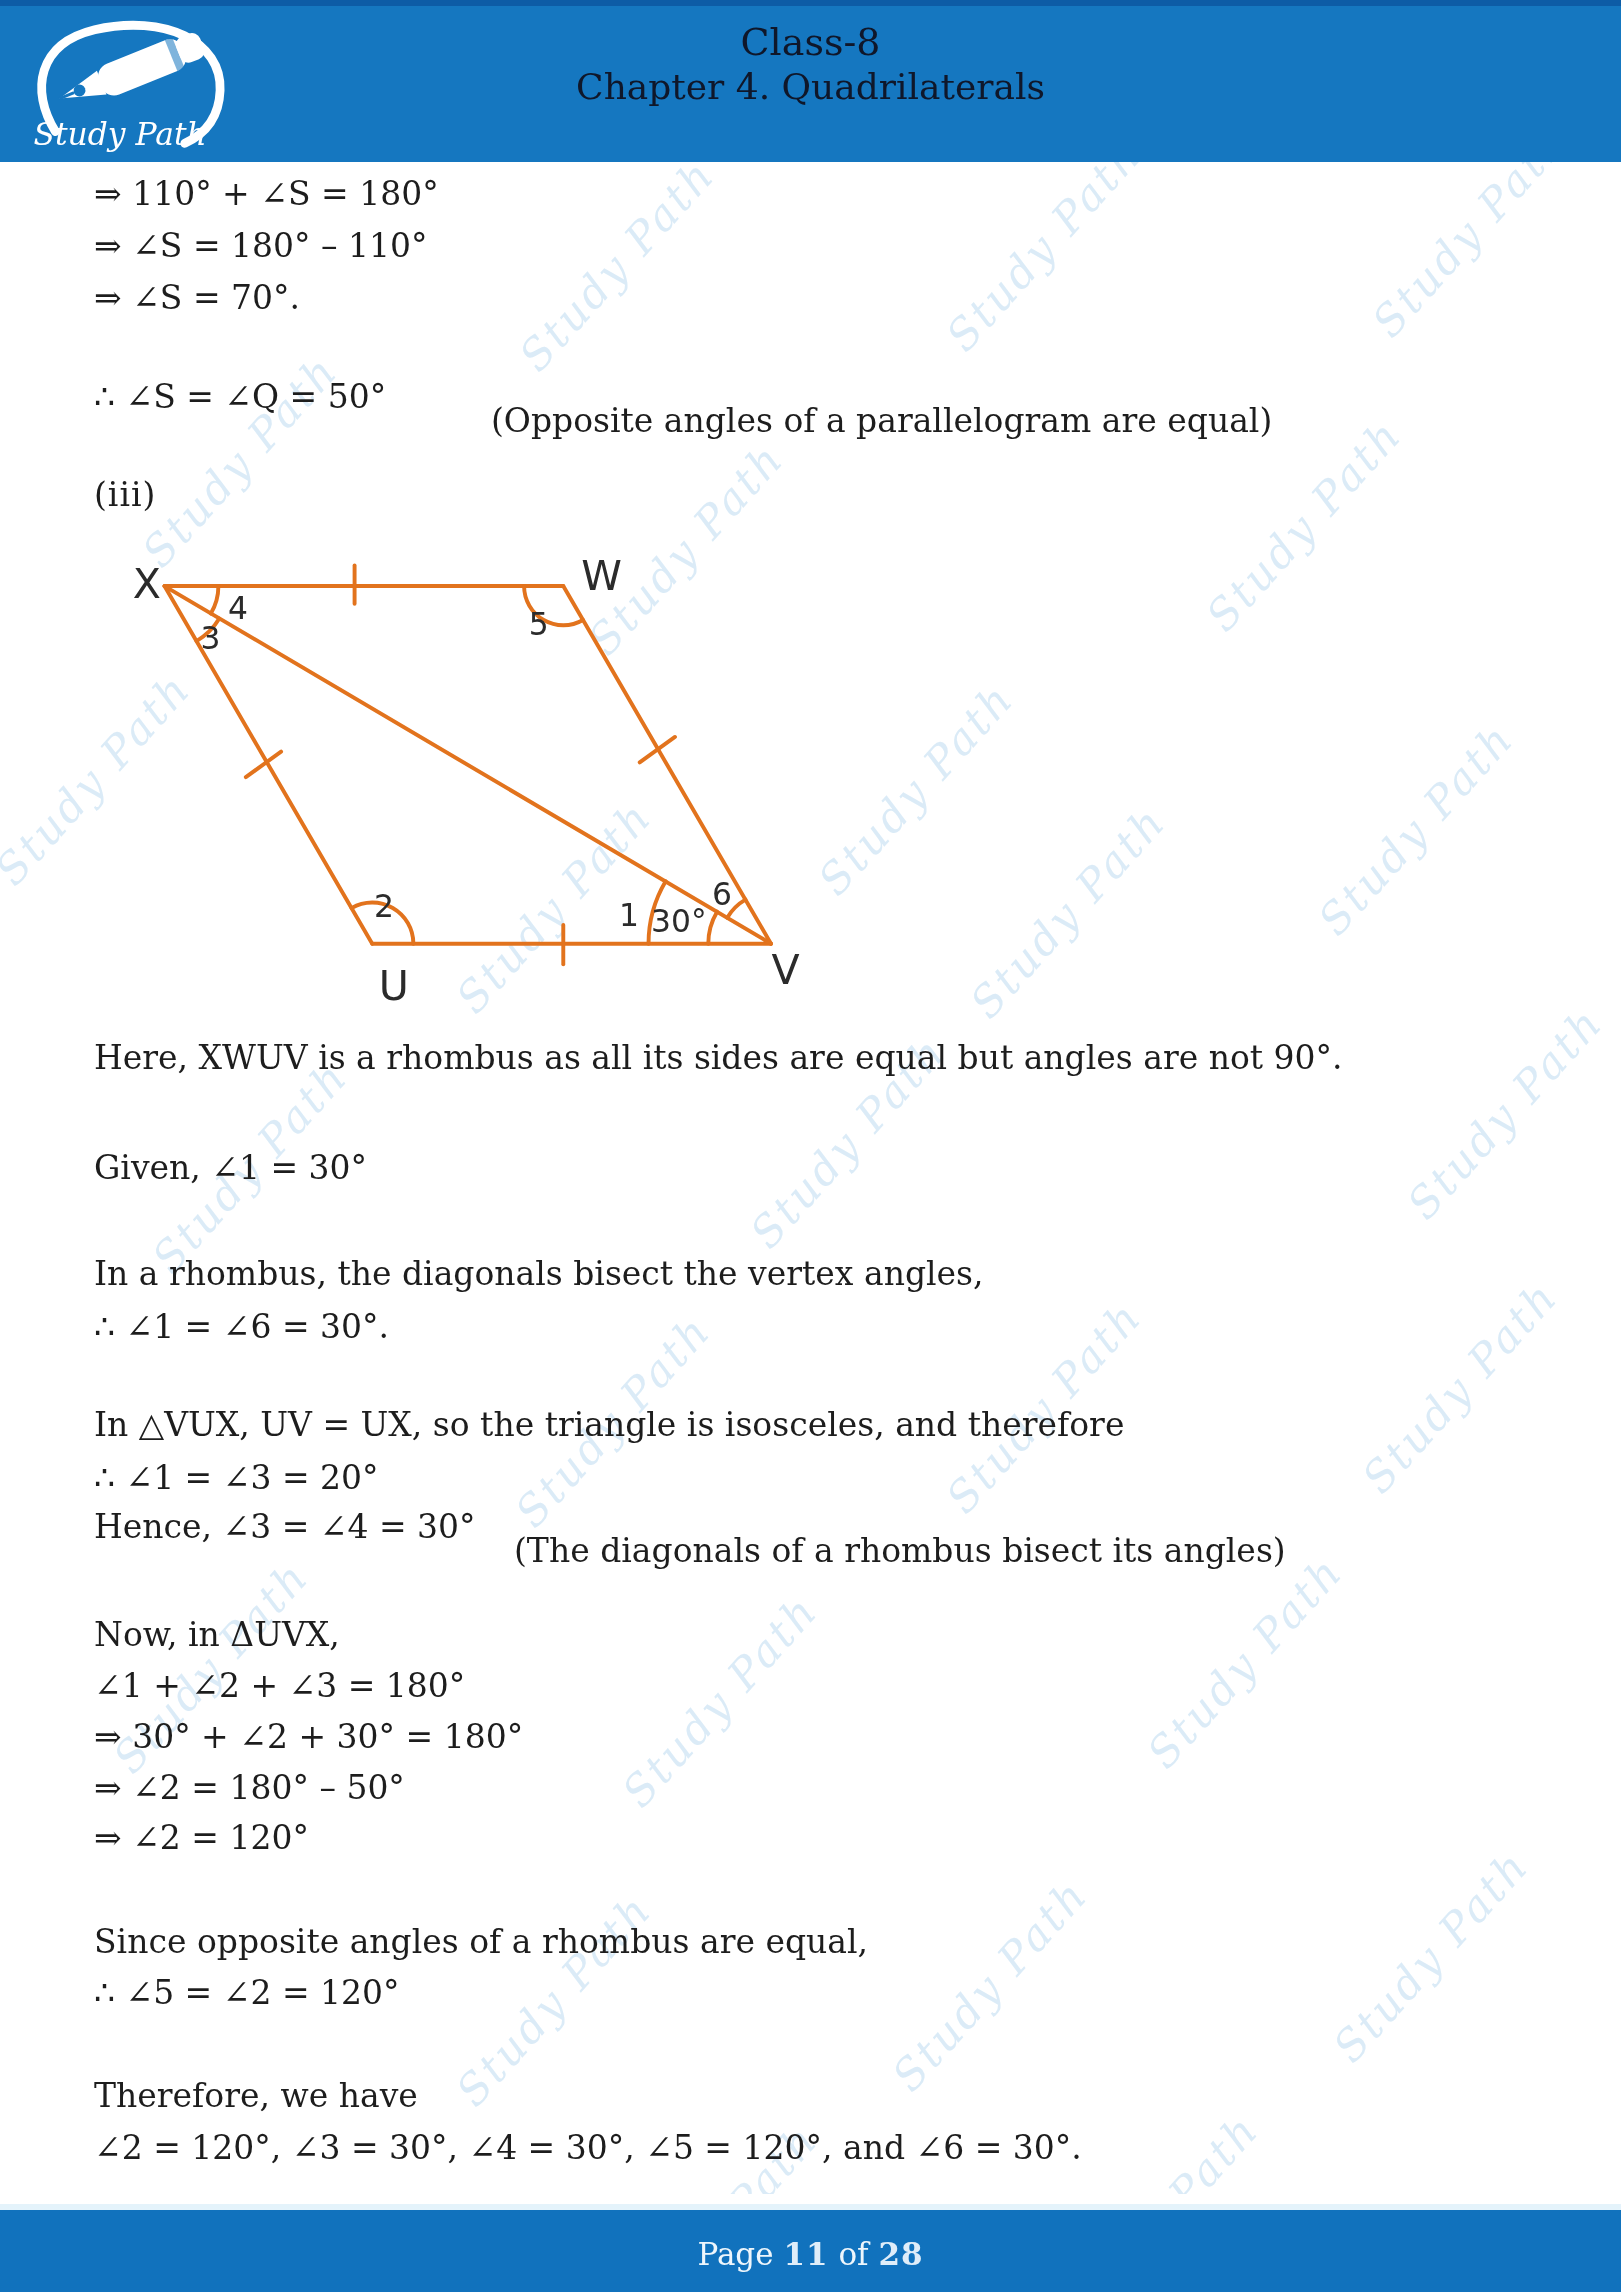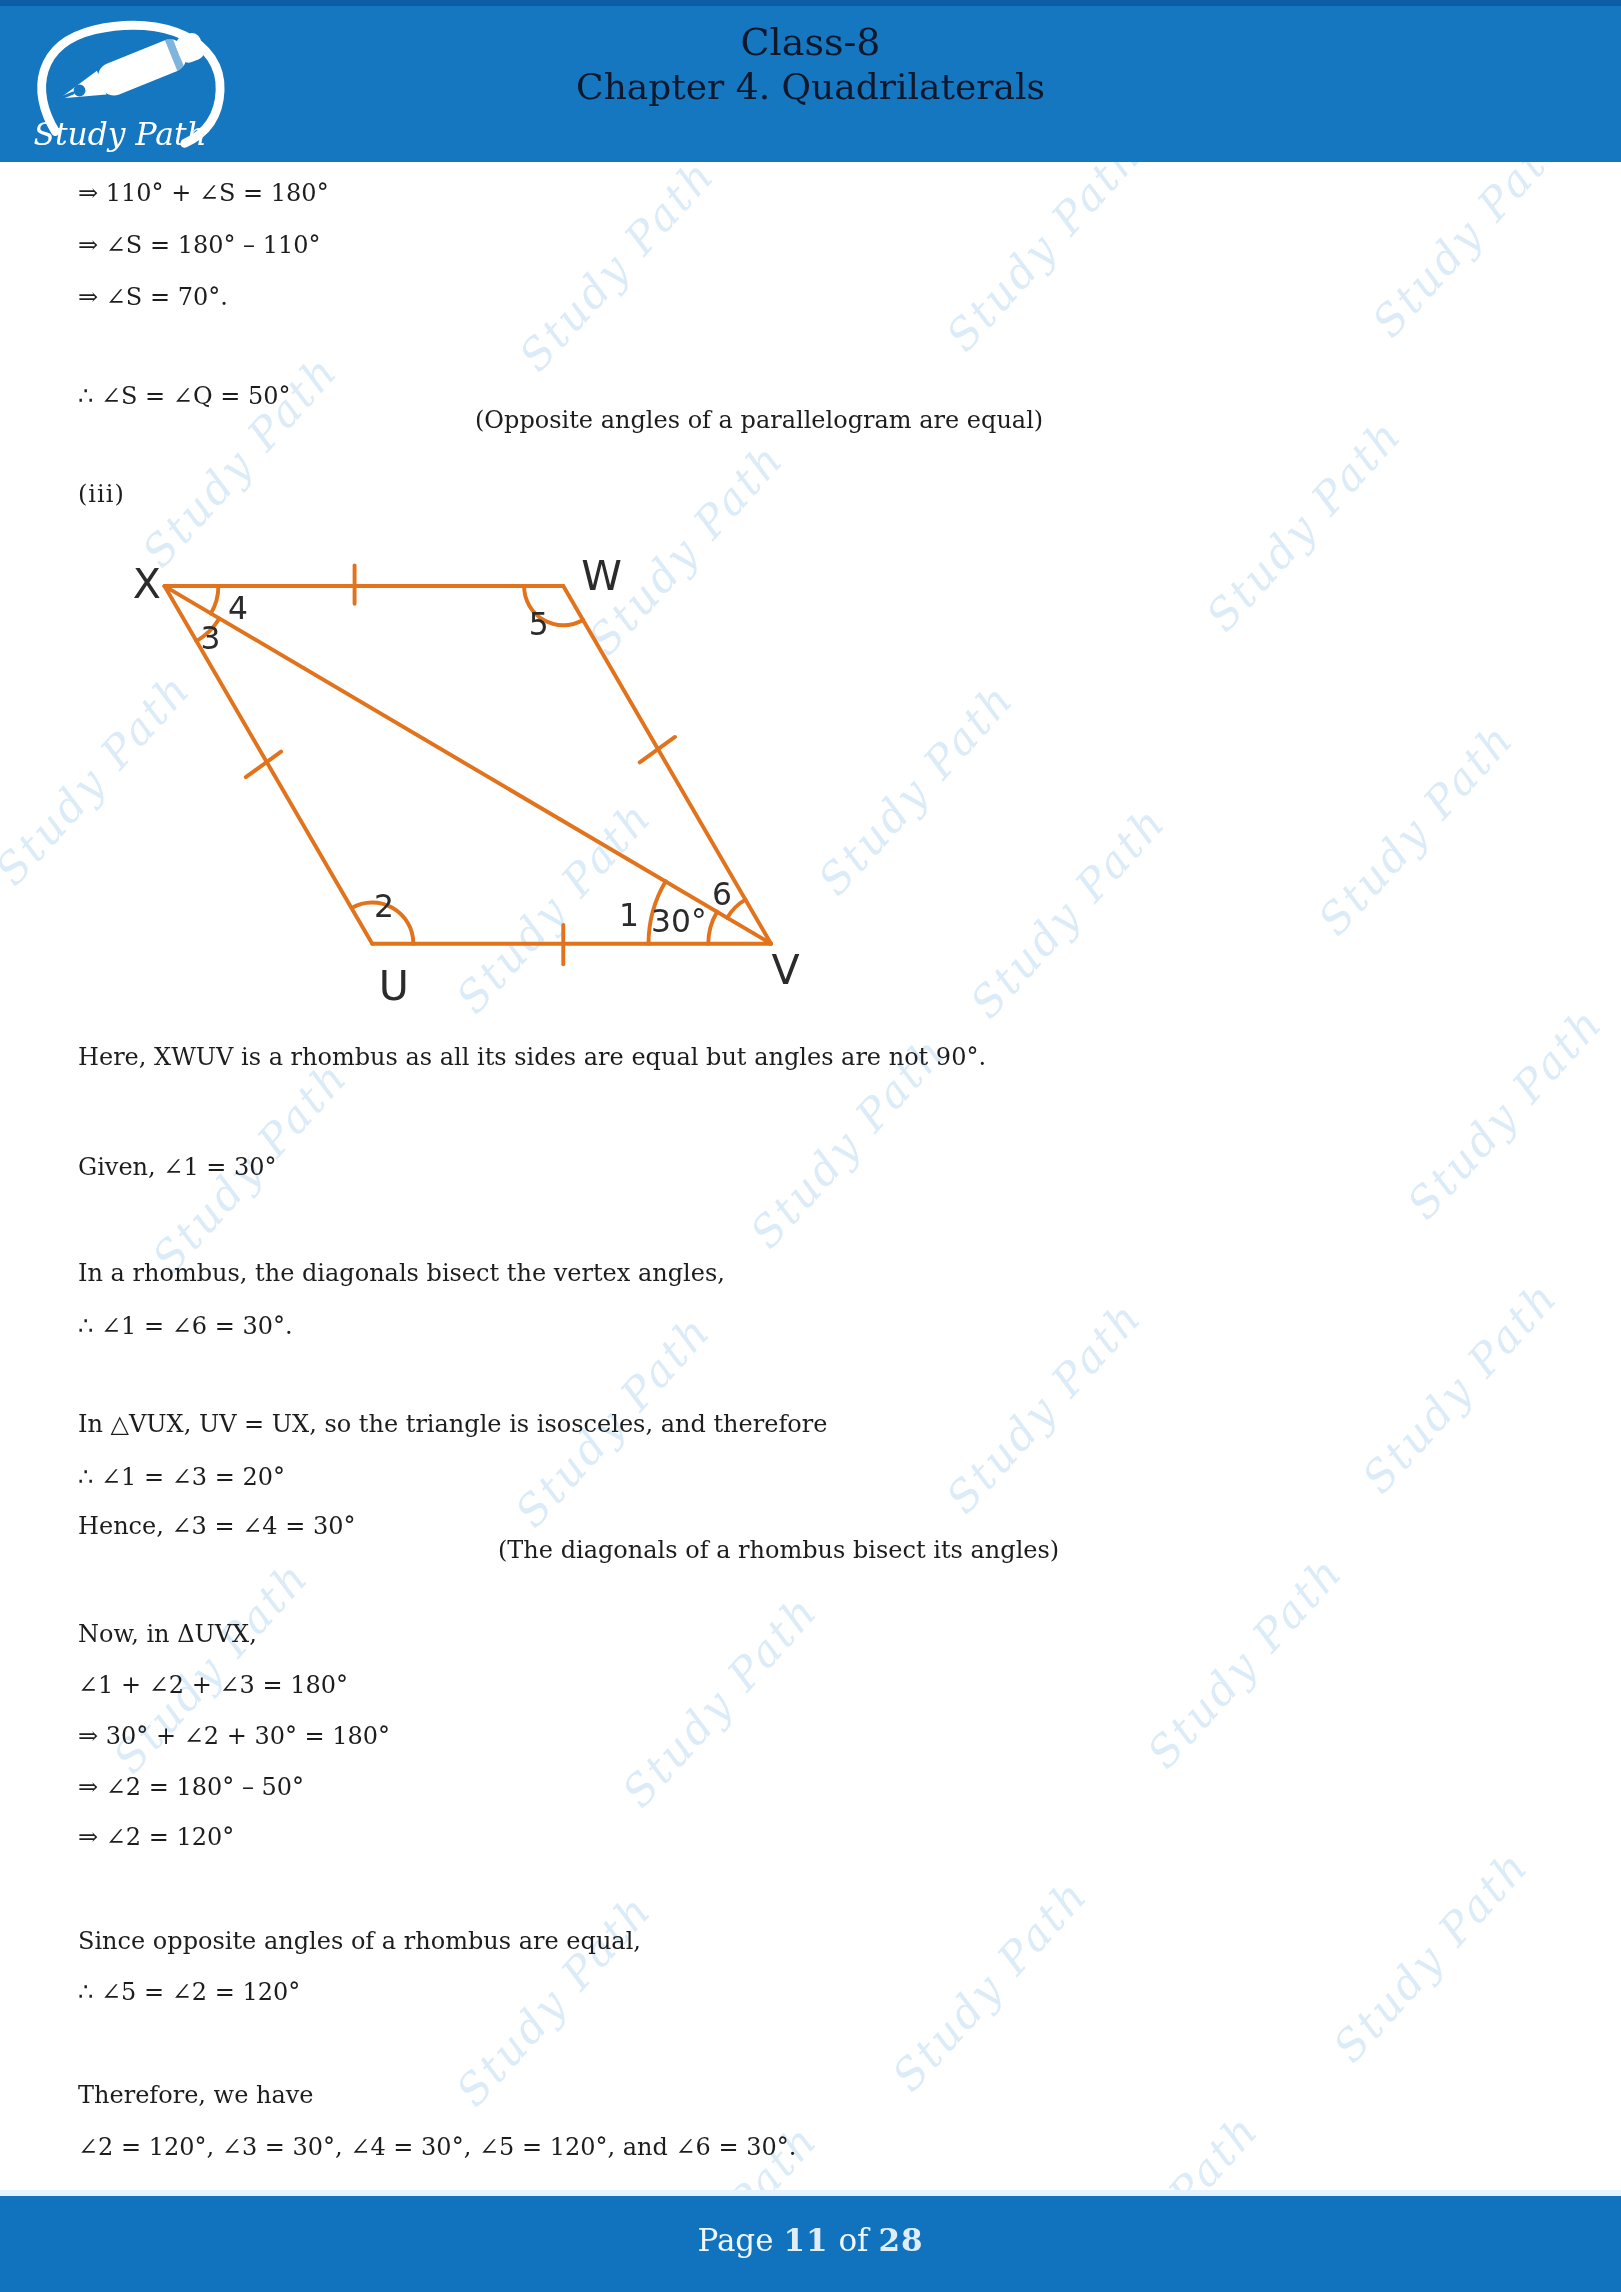--- a/index.html
+++ b/index.html
@@ -21,33 +21,33 @@
   .logo { position:absolute; left:17.6px; top:7.8px; }
   
   .wm-layer { position:absolute; left:0; top:162px; right:0; bottom:99px; overflow:hidden; pointer-events:none; }
   .wm {
     position:absolute; white-space:nowrap;
     font-family:"DejaVu Serif",serif; font-style:italic;
     font-size:43px; letter-spacing:2.9px; color:#bedcf1; opacity:.55;
     transform:translate(-50%,-50%) rotate(-48deg);
   }
   
-  .tline { position:absolute; left:78px; font-size:24px; line-height:41px; white-space:nowrap; }
+  .tline { position:absolute; left:94px; font-size:33px; line-height:41px; white-space:nowrap; }
   .tline .note { position:absolute; top:0; white-space:nowrap;margin-top:24px; }
   .note-a { left:397px; }
   .note-b { left:420px; }
   .part-label { letter-spacing:1px; }
   
   .figure { position:absolute; left:127px; top:541px; }
   .figure svg text { font-family:"DejaVu Sans","Liberation Sans",sans-serif; fill:#2b2b2b; }
   .v-label { font-size:42px; }
   .a-label { font-size:32px; }
   
   .footer {
-    position:absolute; left:0; bottom:0; width:1621px; height:103px;
+    position:absolute; left:0; bottom:0; width:1621px; height:89px;
     background:#1172bd; border-top:6.9px solid #e4f3fb; box-sizing:border-box;
     text-align:center; color:#eef6fc; font-size:31px; line-height:88px;
   }
   .pg-num { font-weight:bold; color:#dfedf9; letter-spacing:1px; }
 </style>
 </head>
 <body>
 
 <div class="page">
 

